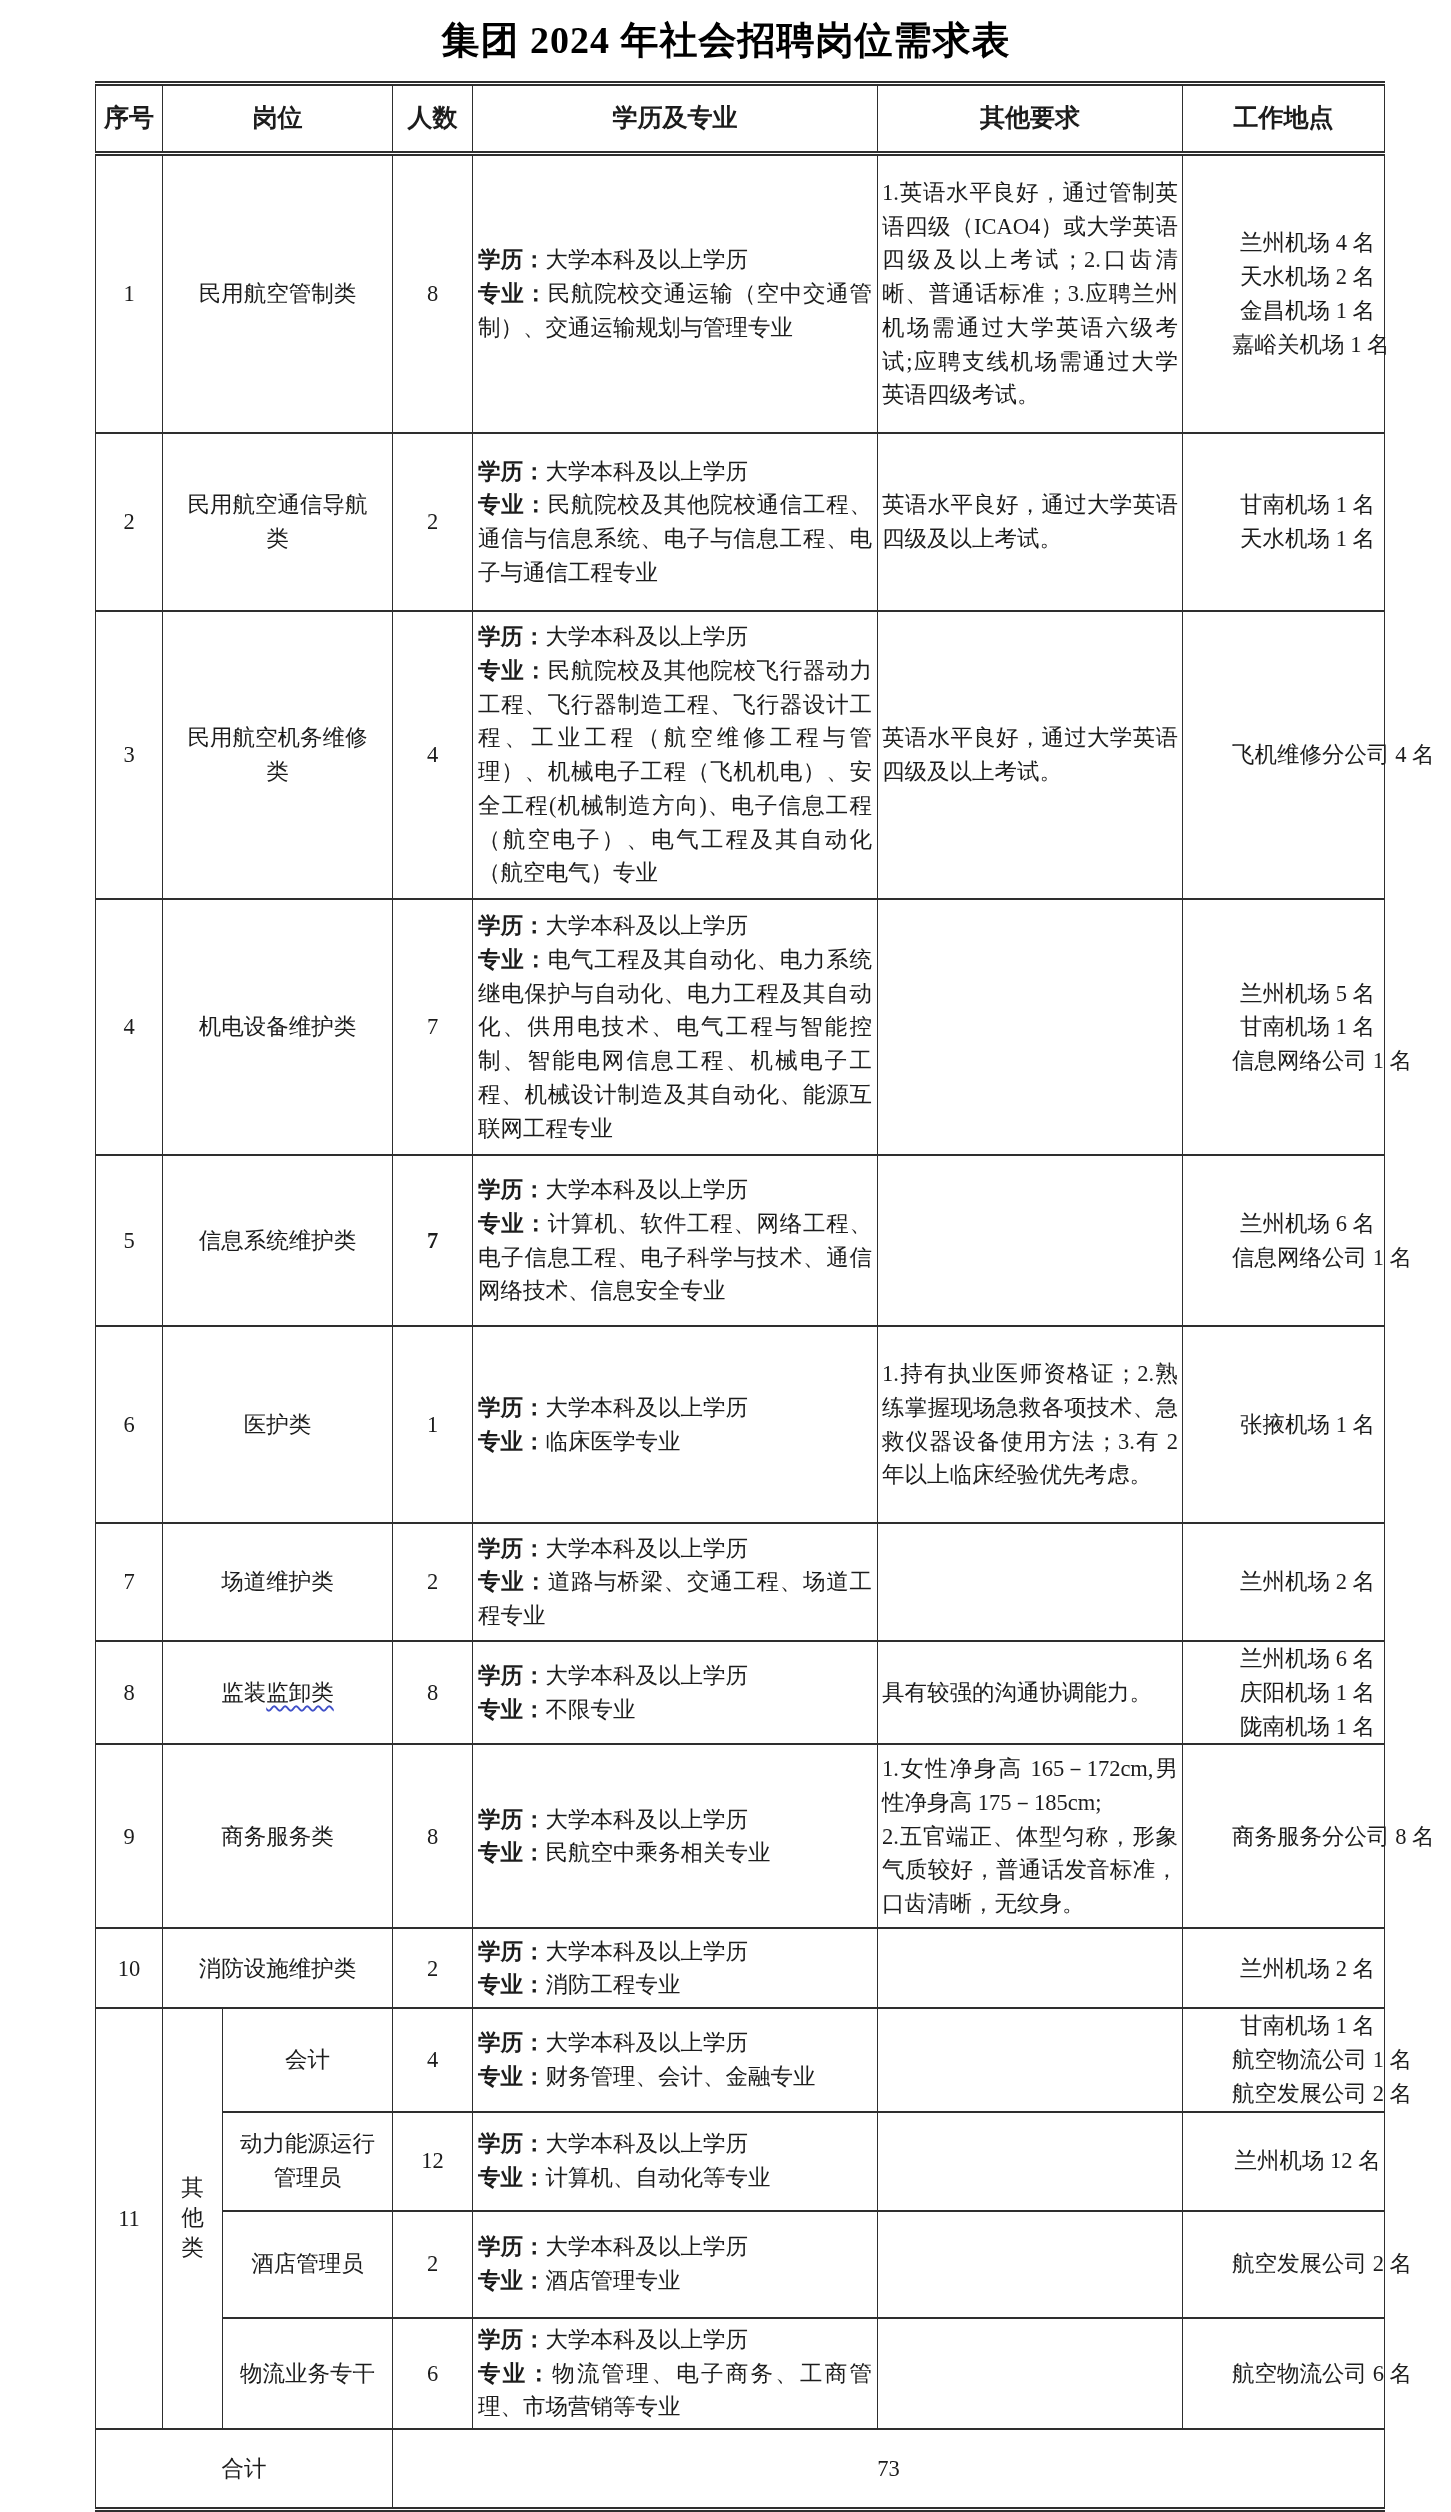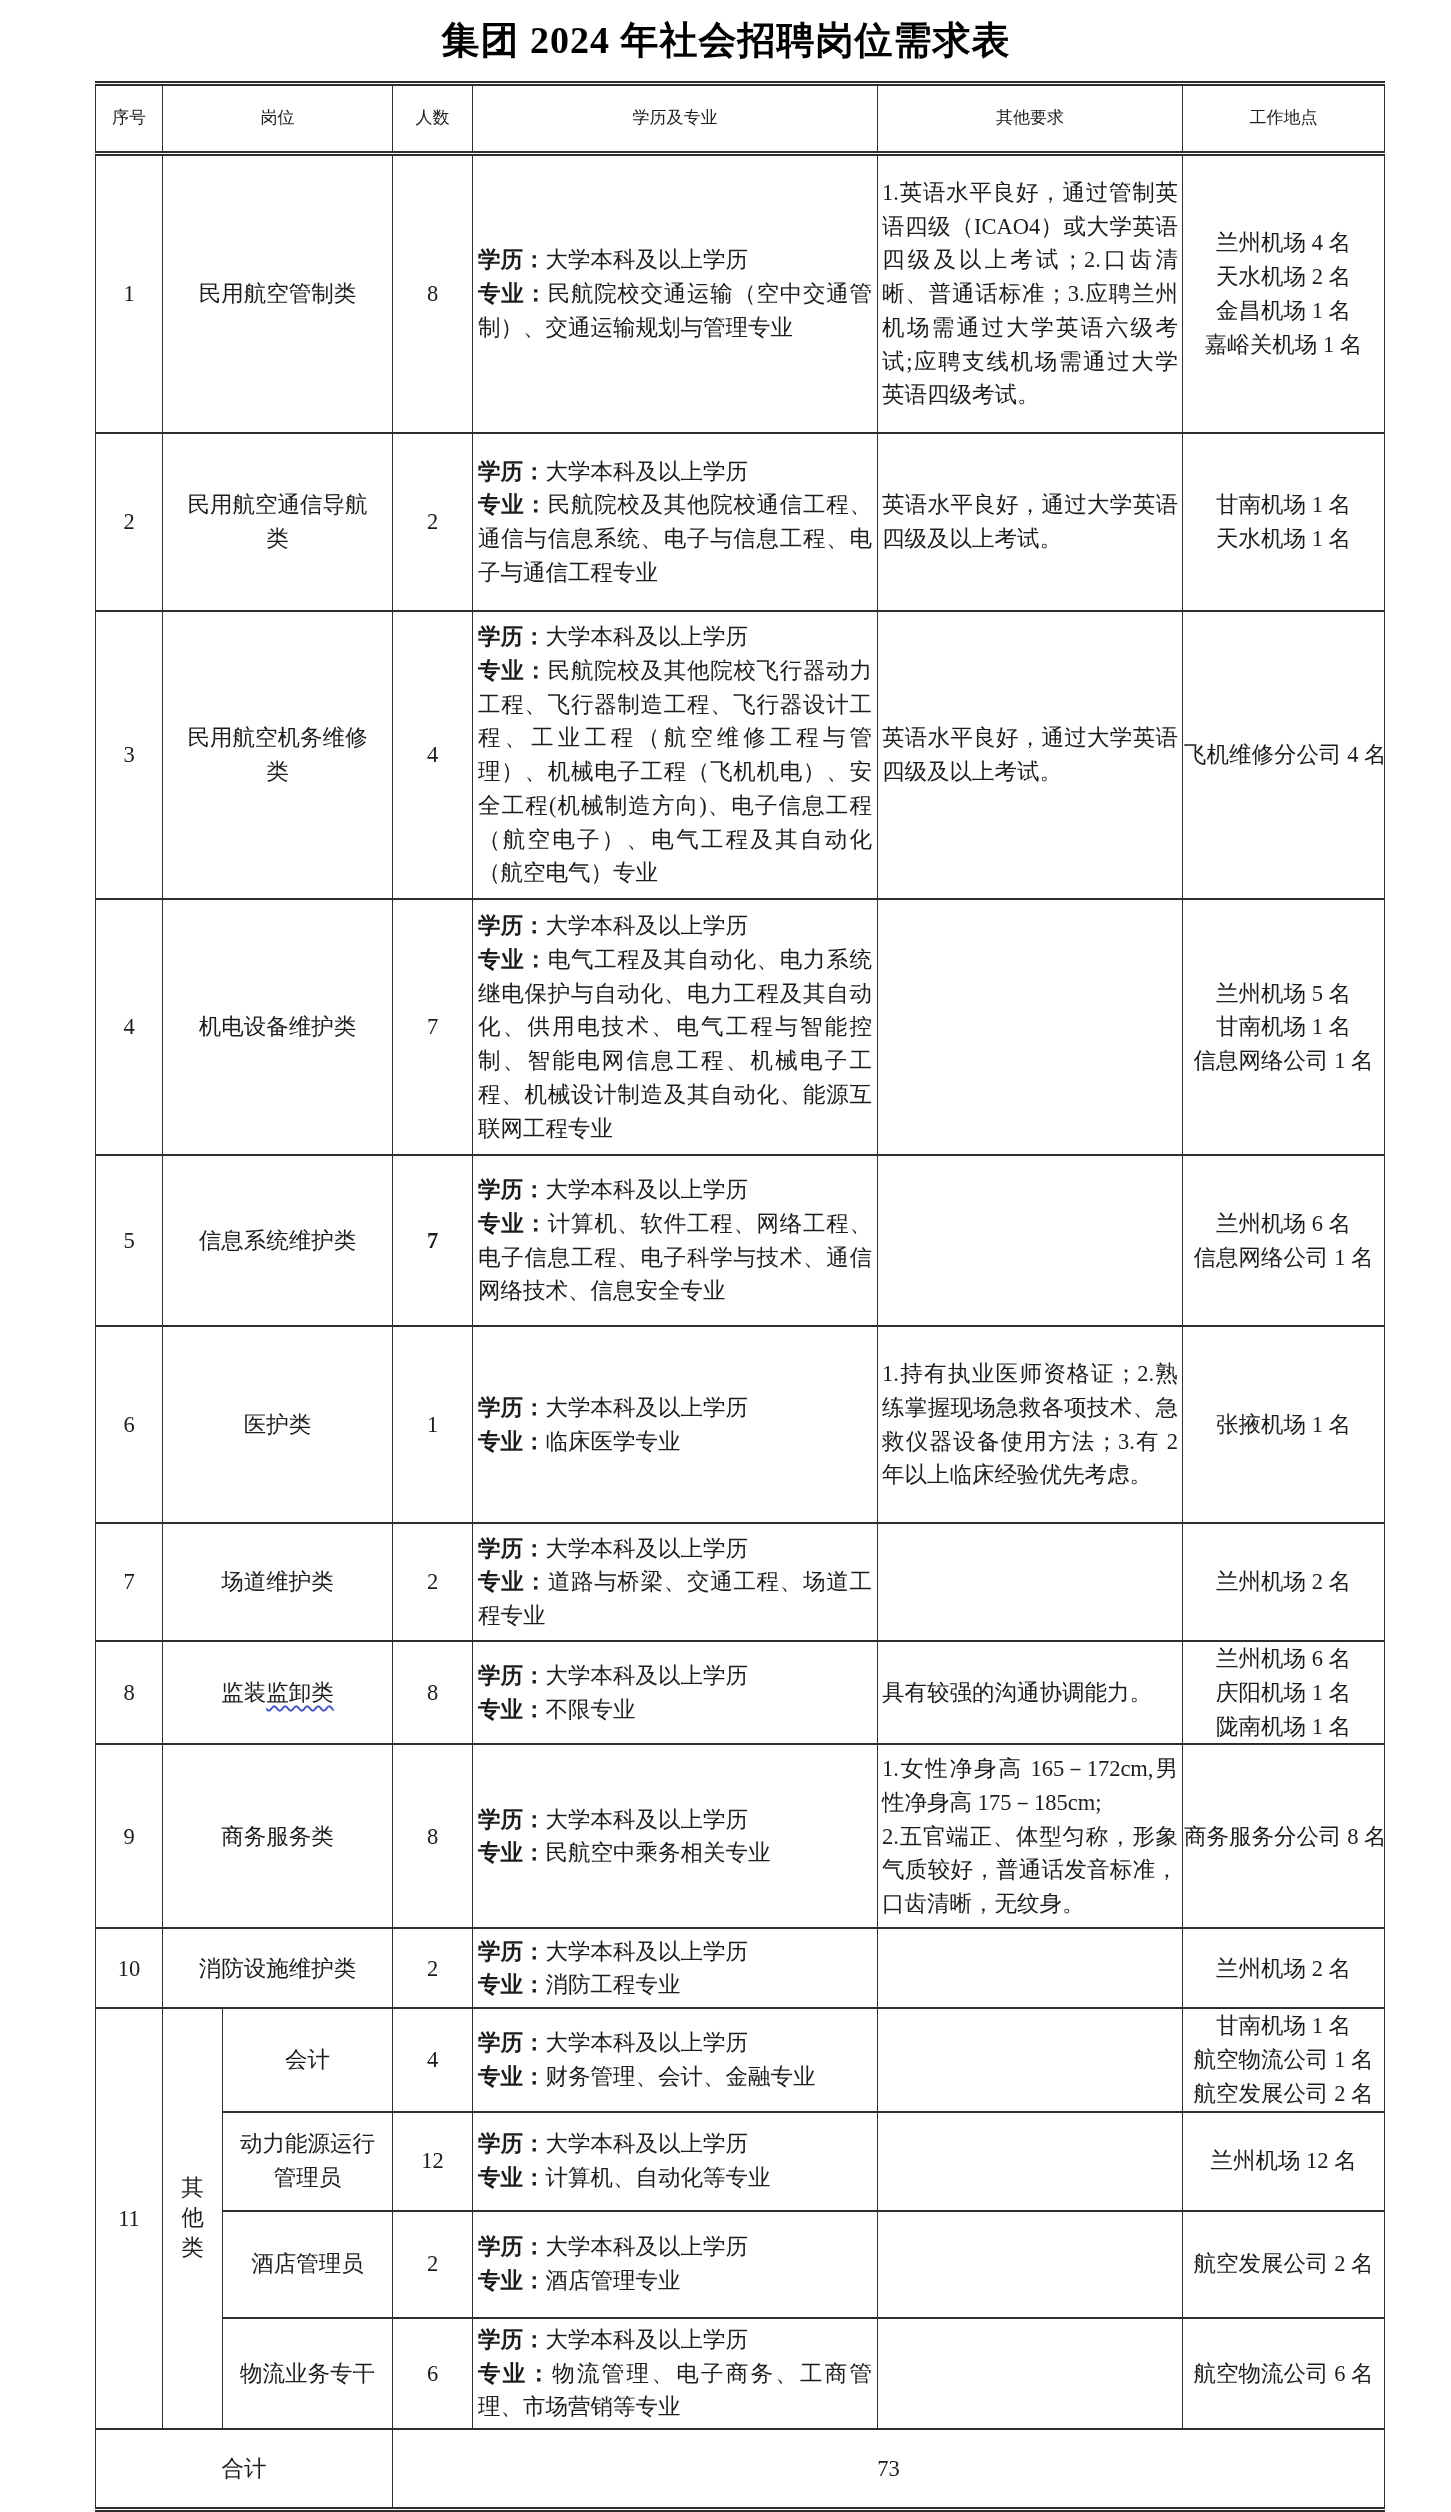--- a/index.html
+++ b/index.html
@@ -26,32 +26,32 @@
   col.c-loc  { width:202px; }
   th, td {
     border:1.5px solid #2e2e2e;
     border-top-width:2px; border-bottom-width:2px;
     padding:0; vertical-align:middle;
     font-size:22.5px; line-height:1.5;
   }
   thead th {
     border-top:5.6px double #2e2e2e;
     border-bottom:5.1px double #2e2e2e;
-    font-weight:normal; font-size:17px; text-align:center;margin-top:8px;
+    font-weight:bold; font-size:25px; text-align:center;margin-top:8px;
   }
   tr.total-row td { border-bottom:5.6px double #2e2e2e; }
   .seq-cell, .count-cell { text-align:center; }
   .count-cell.bold { font-weight:bold; }
   .post-cell { text-align:center; padding:0 13.3px; }
   .edu-cell { padding:4.1px 5.1px; }
   .edu-line { text-align:justify; }
   .lbl { font-weight:bold; }
   .req-cell { padding:4.1px 4.1px; text-align:justify; white-space:pre-line; }
   .loc-cell { text-align:center; padding:0 1px; }
-  .loc-cell div { white-space:nowrap; }
+  .loc-cell div { white-space:nowrap;margin-left:48px; }
   .cat-cell { text-align:center; }
   .cat-cell .vtext {
     display:inline-block; width:24.6px;
     word-break:break-all; line-height:1.35; text-align:center;
   }
   .wavy {
     text-decoration-line:underline;
     text-decoration-style:wavy;
     text-decoration-color:#4050c8;
     text-decoration-thickness:1.5px;

